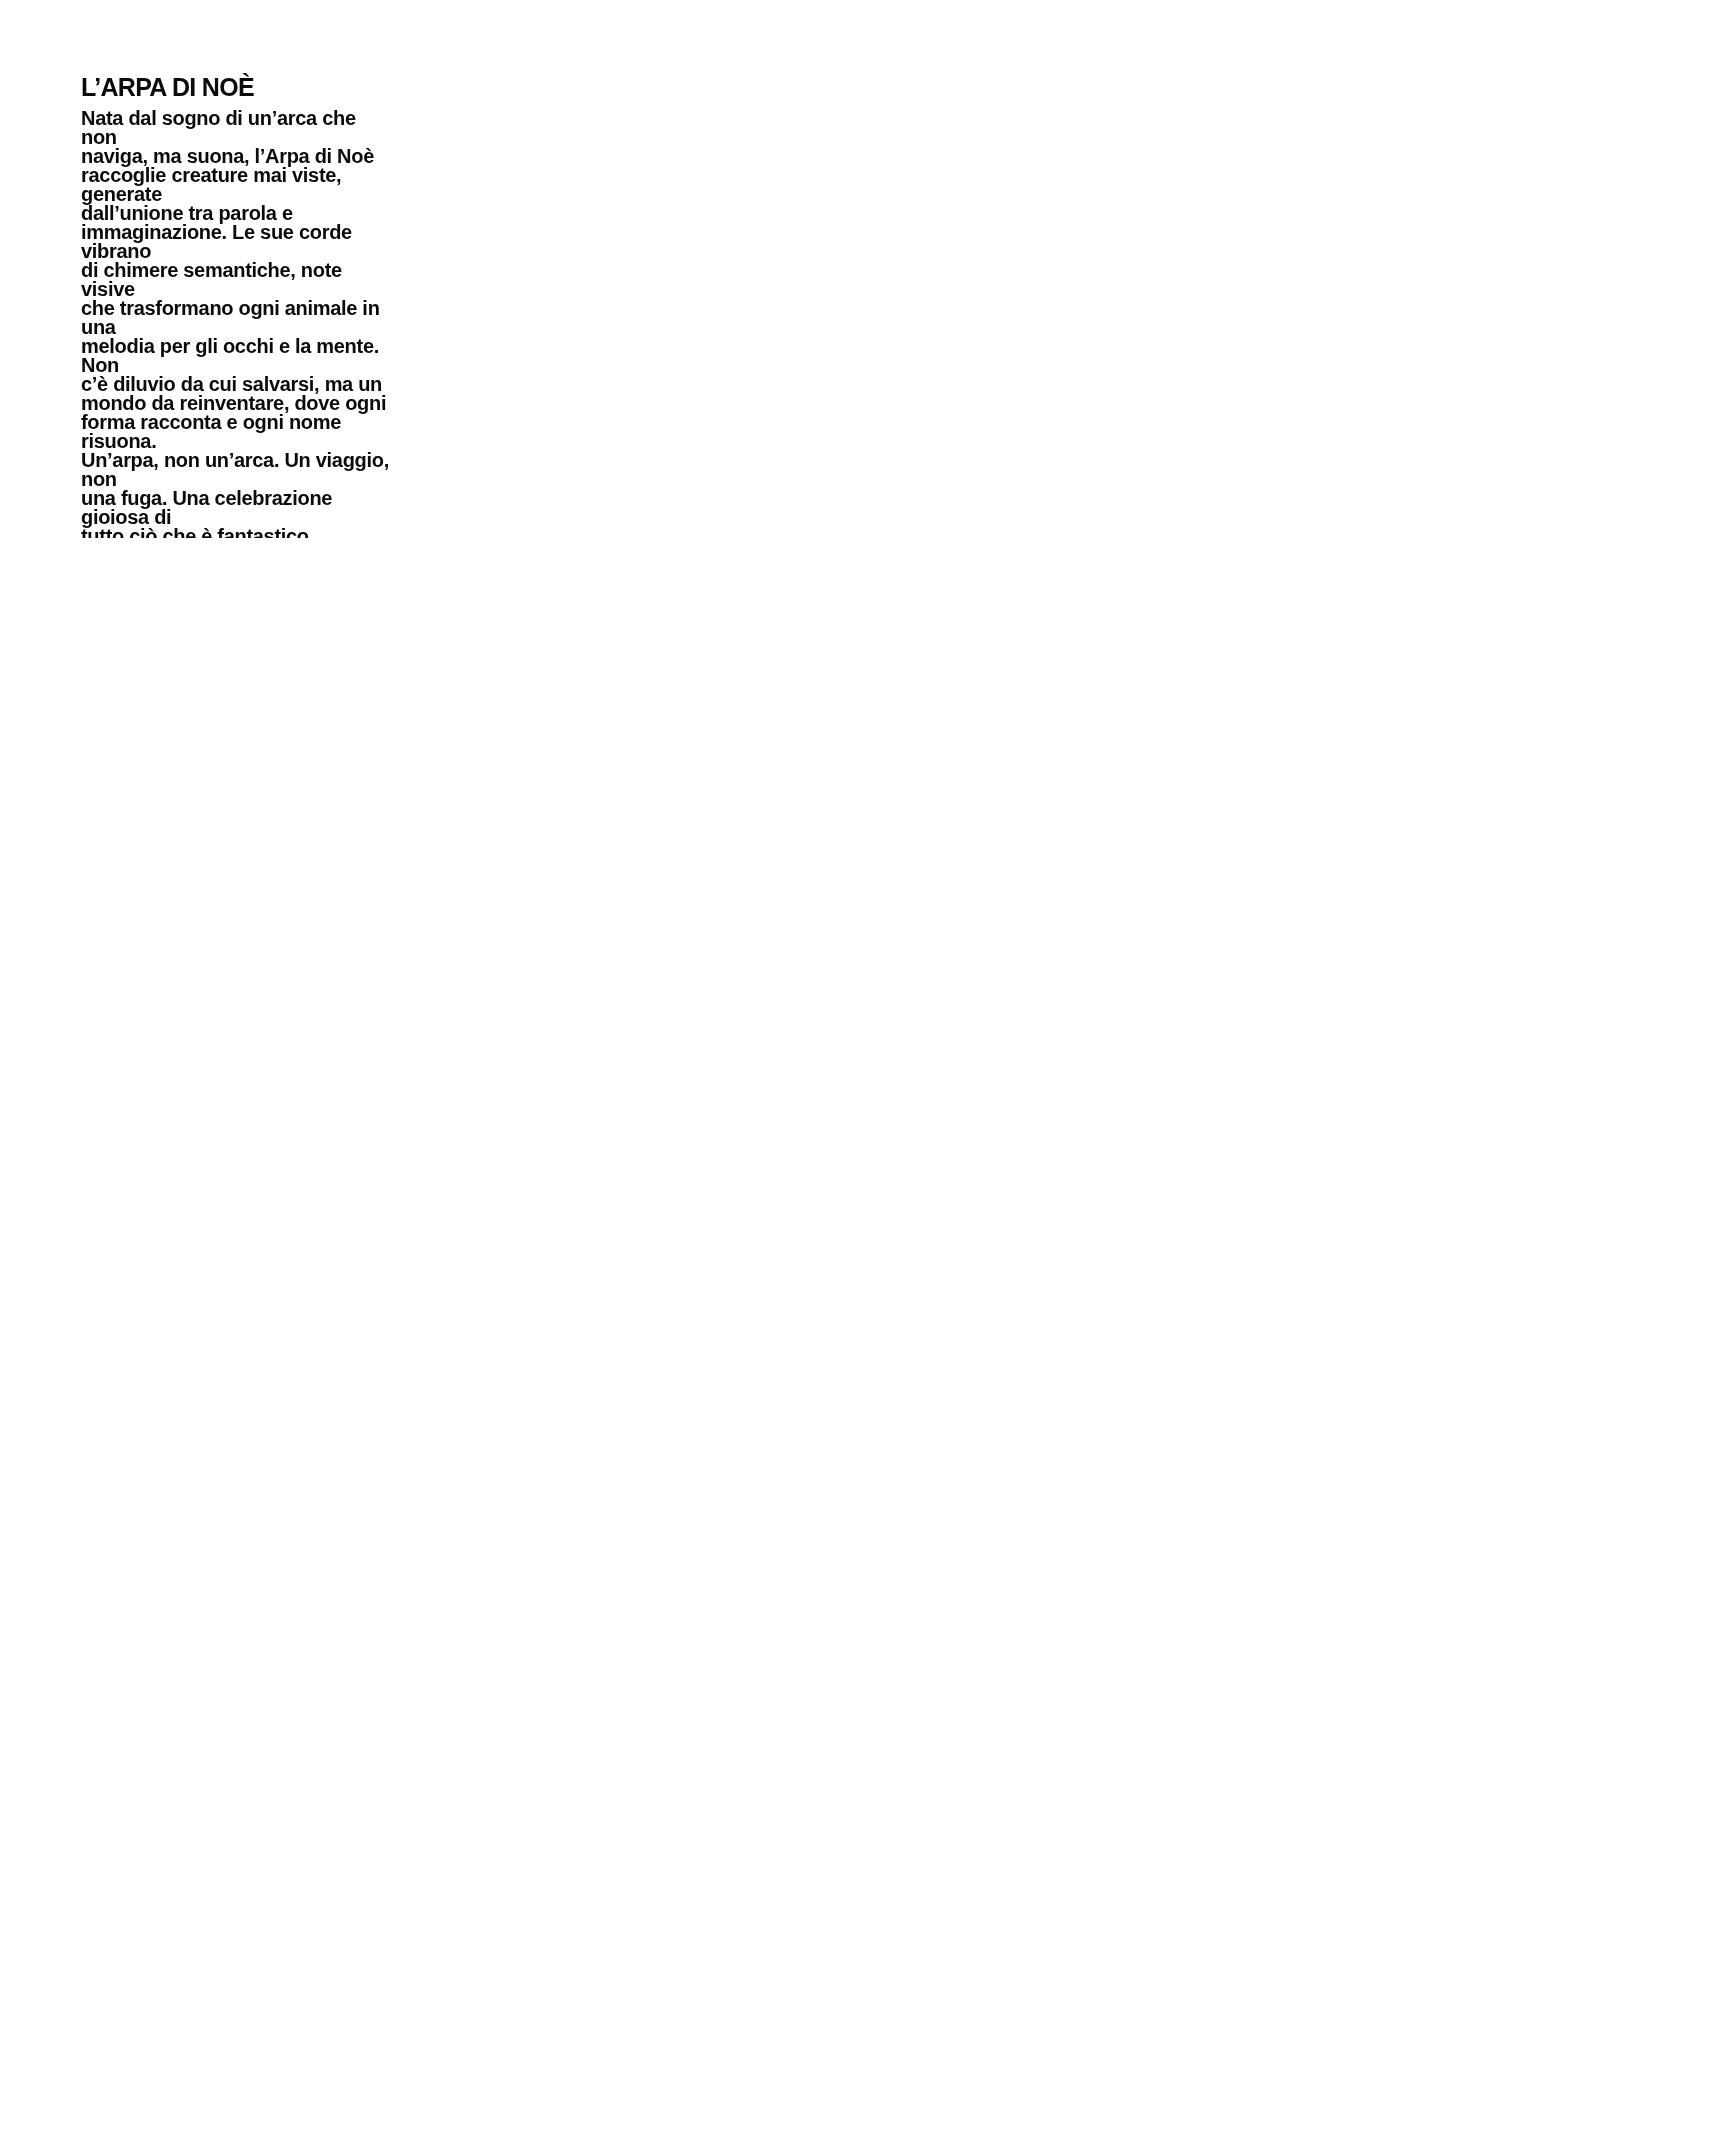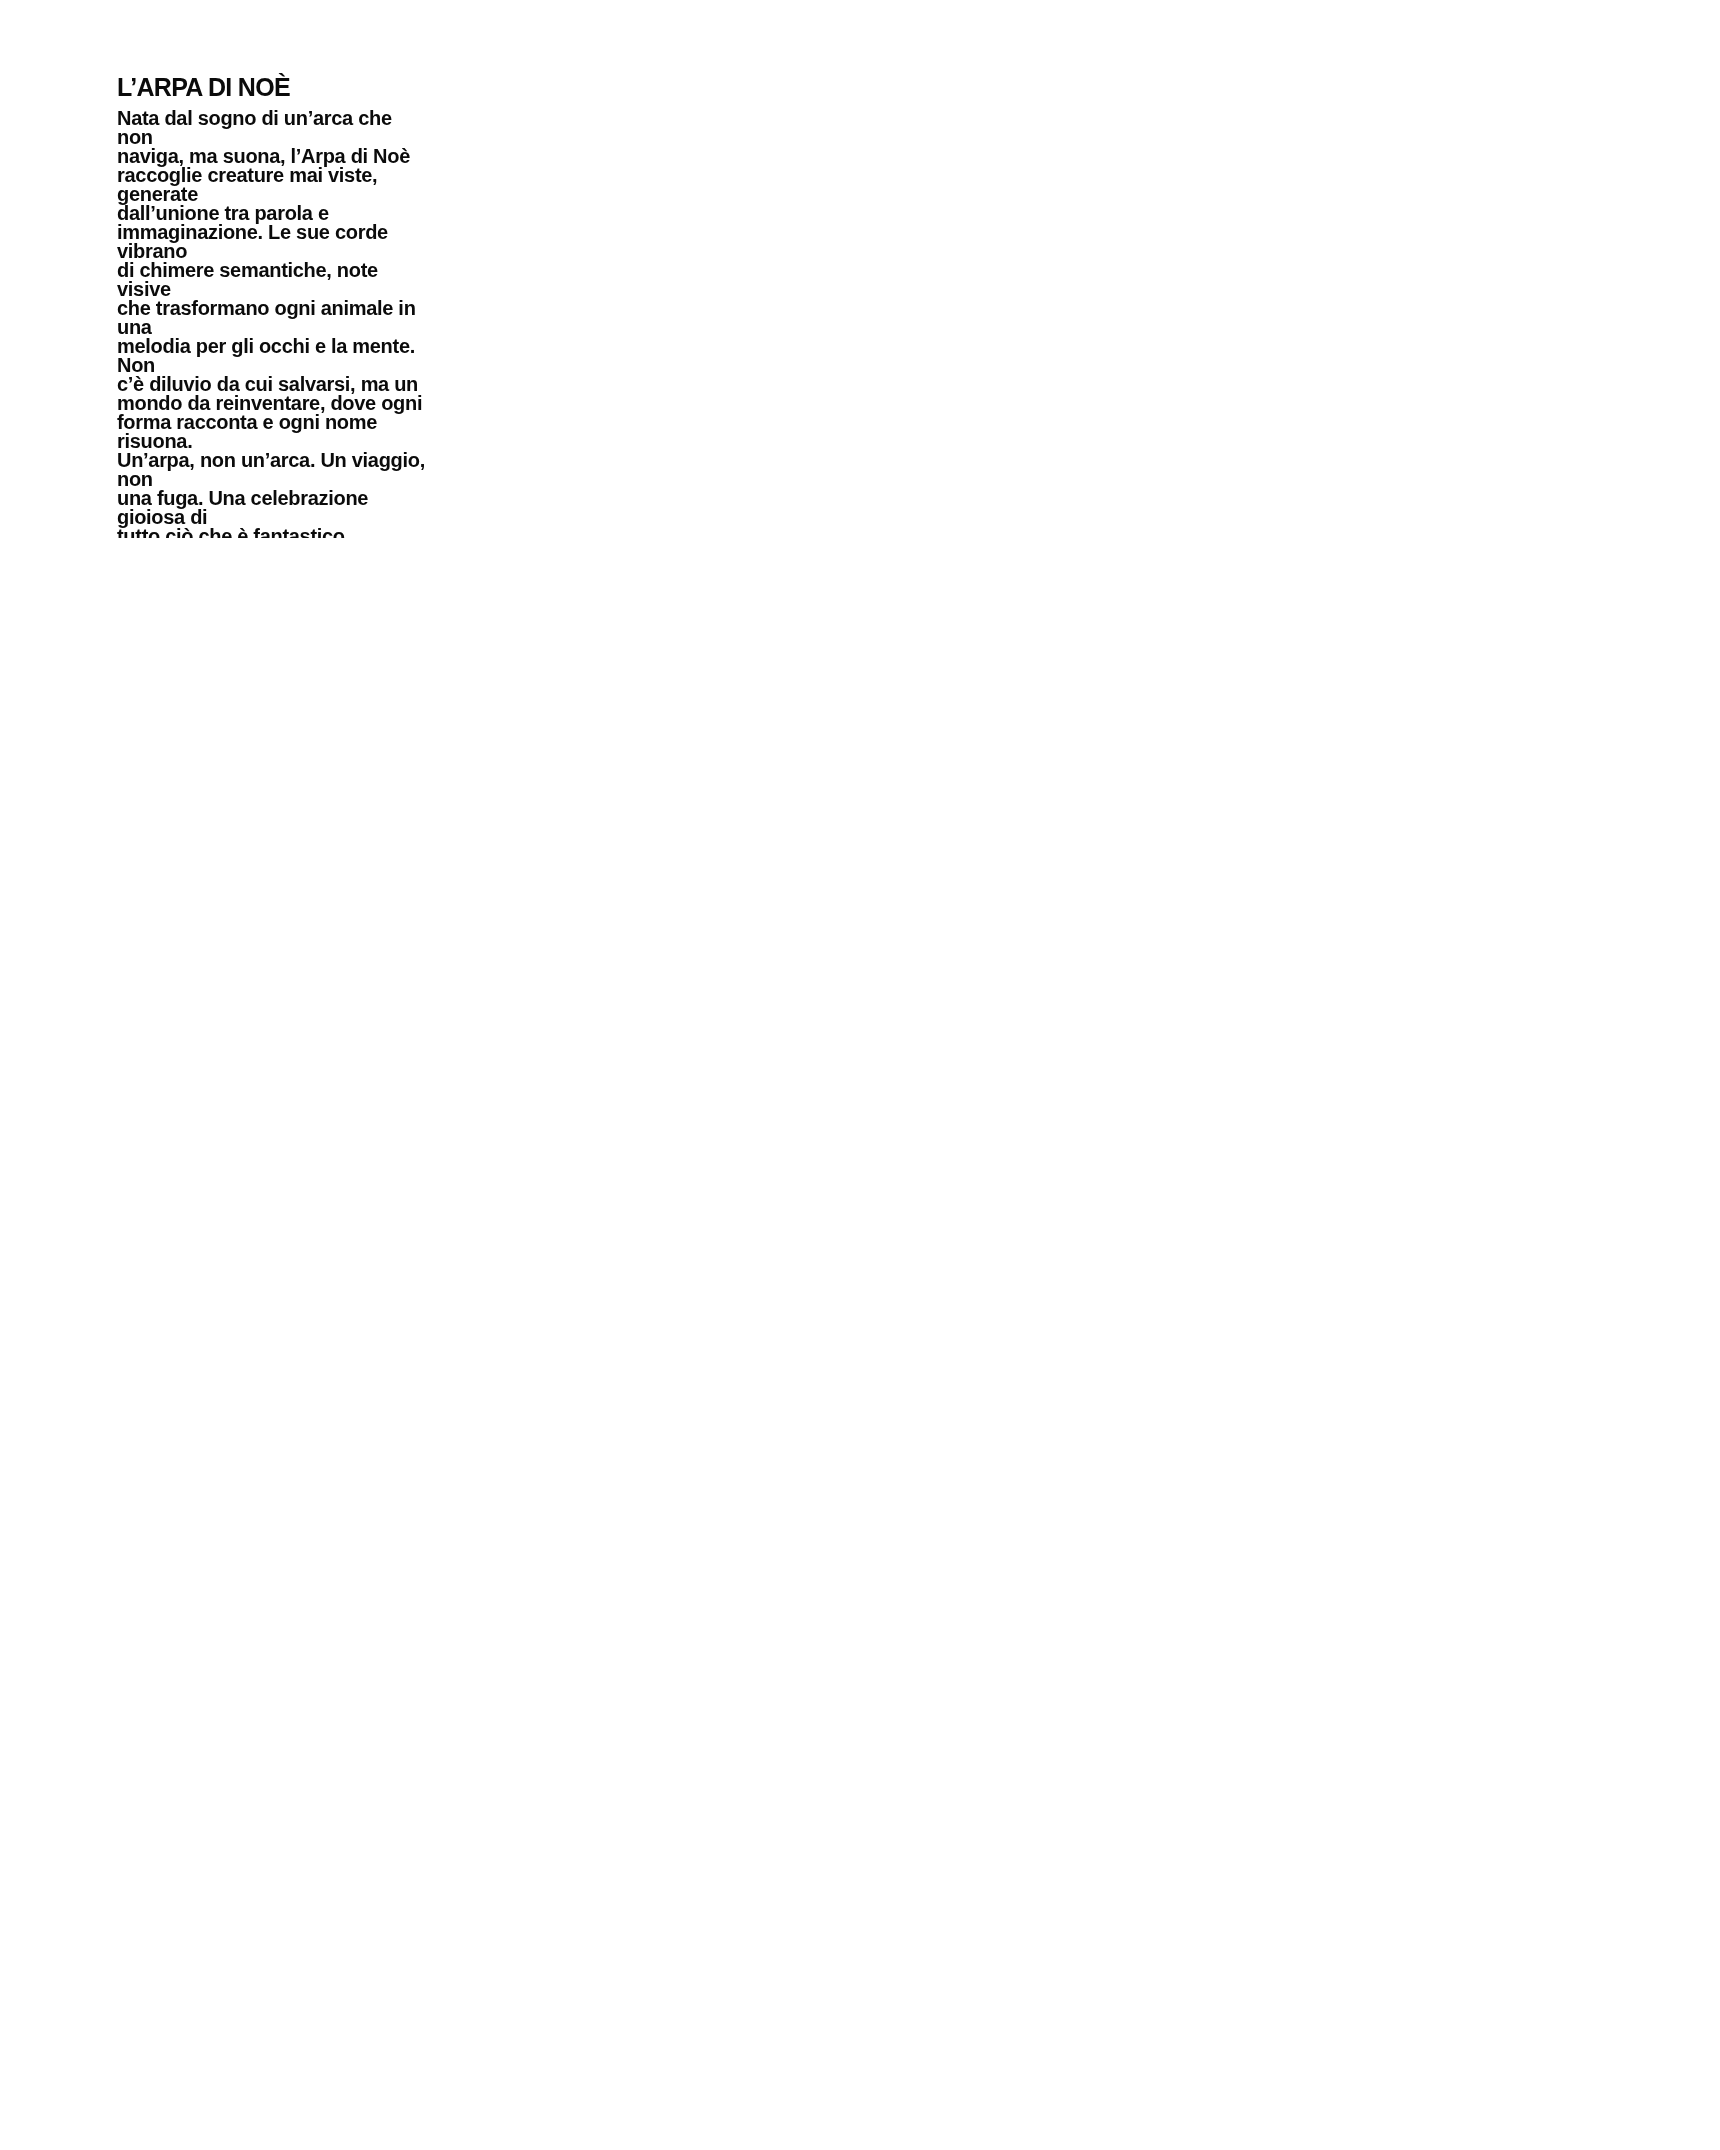--- a/index.html
+++ b/index.html
@@ -13,21 +13,20 @@
     height: 538px;
     background: #ffffff;
     overflow: hidden;
     font-family: "Liberation Sans", sans-serif;
   }
   .content {
     position: absolute;
     left: 81px;
     top: 73px;
     width: 315px;
-    margin-left: 36px;
   }
   .title {
     margin: 0 0 8px 0;
     font-family: "Liberation Sans", sans-serif;
     font-weight: 700;
     font-size: 25px;
     line-height: 1.12;
     letter-spacing: -0.7px;
     color: #0b0b0b;
   }

